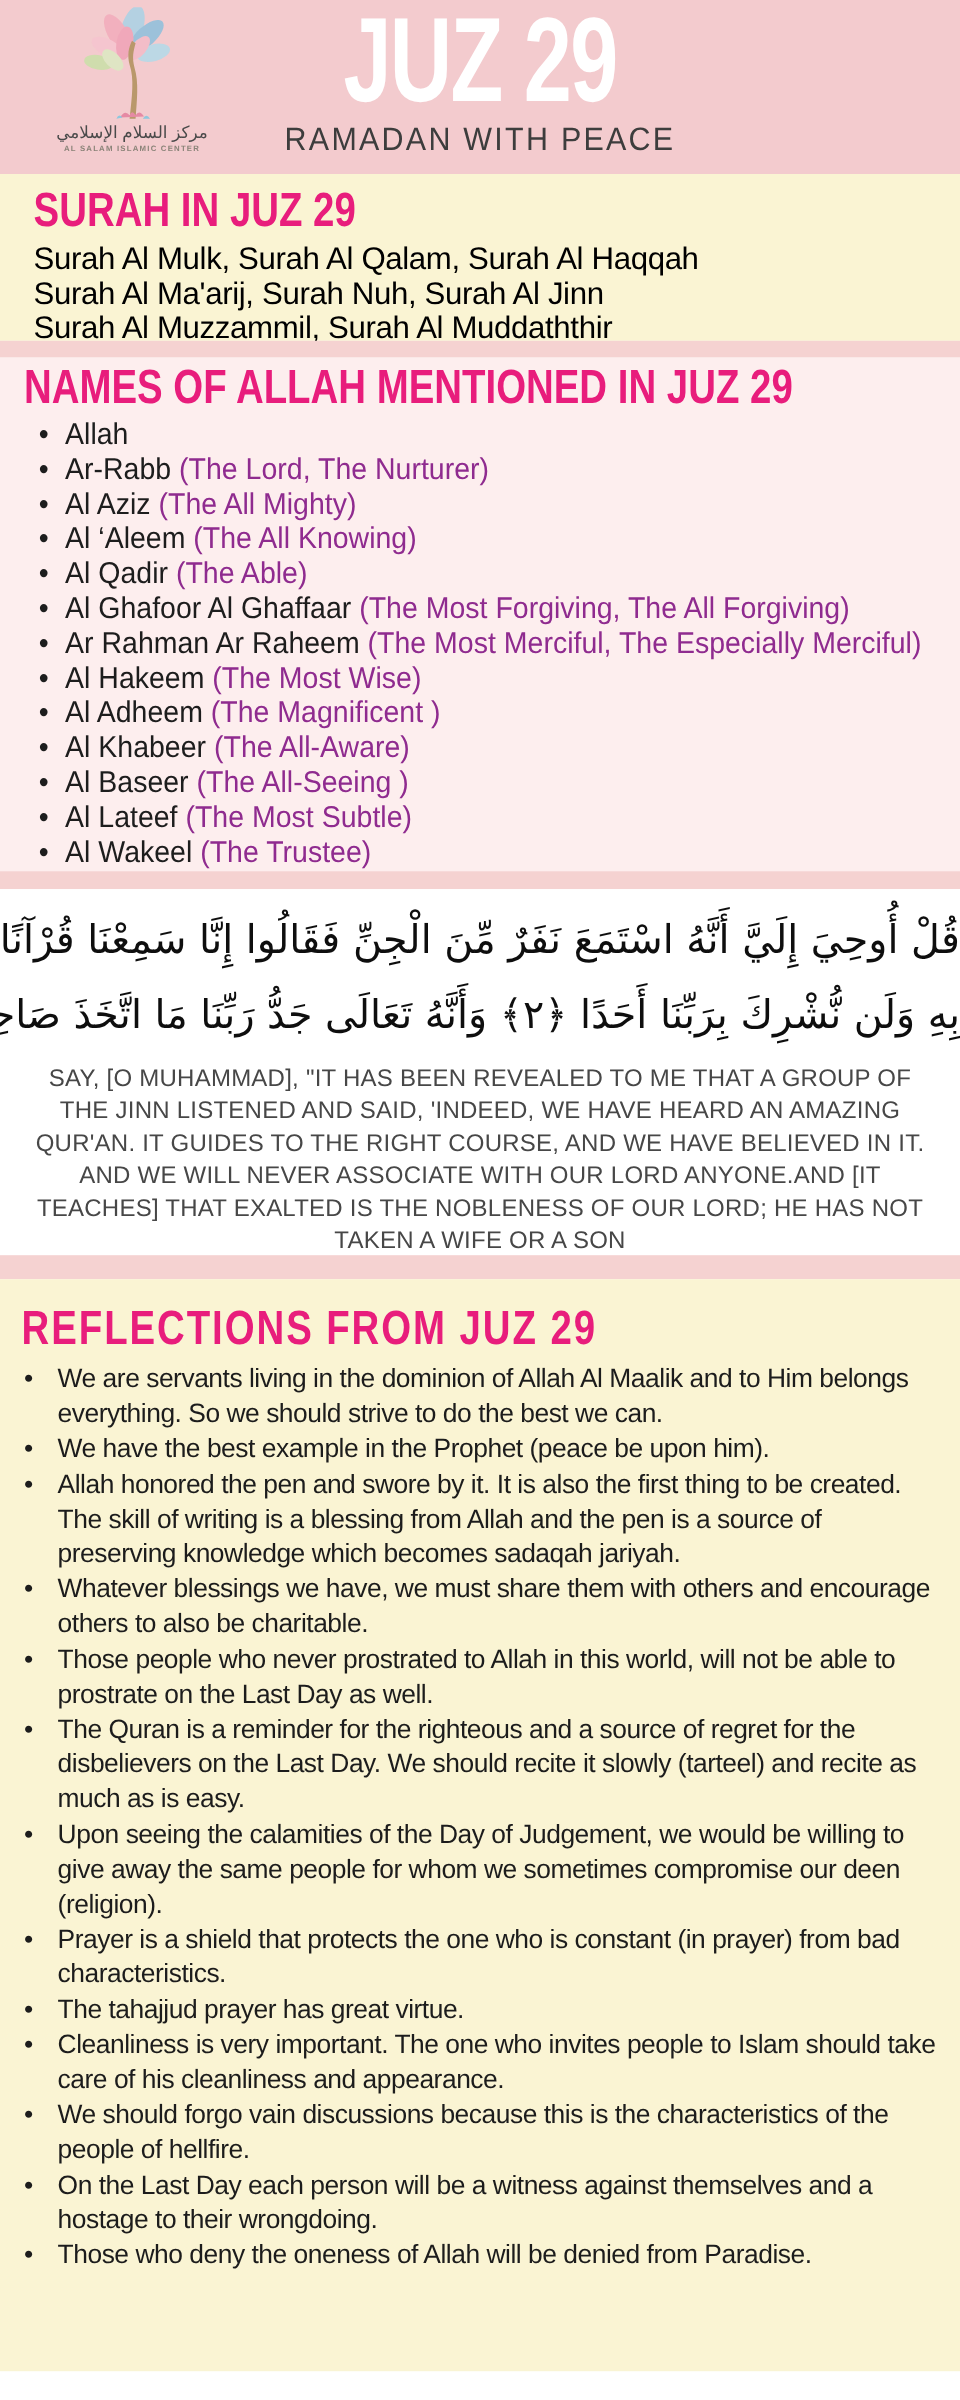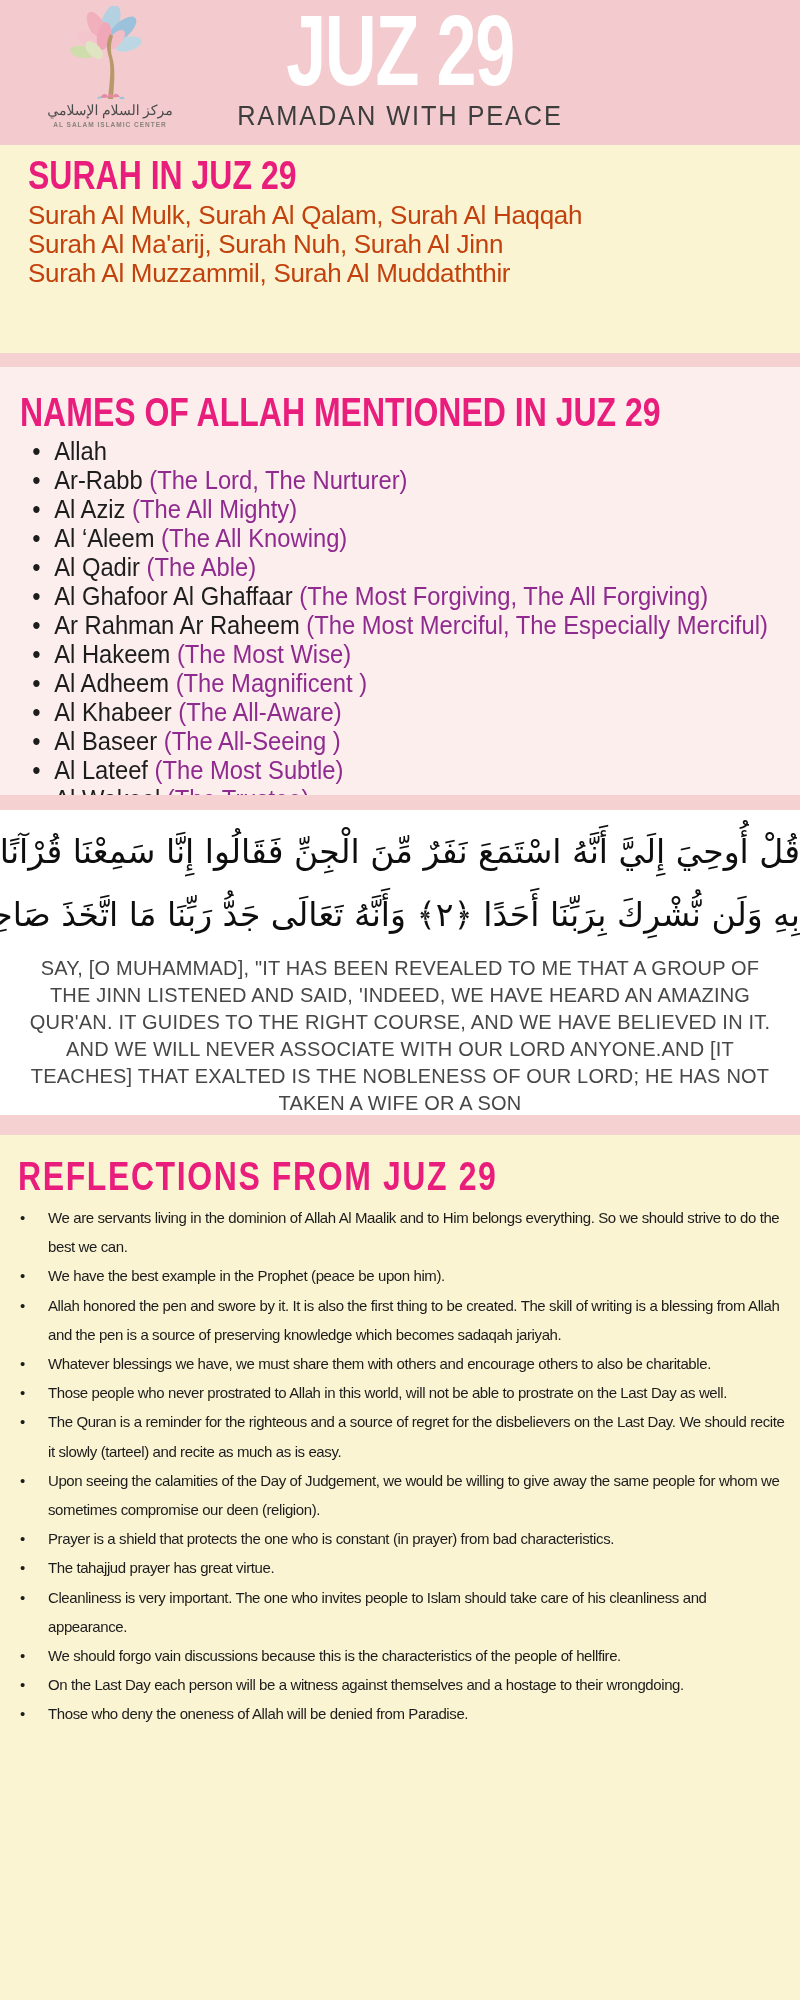--- a/index.html
+++ b/index.html
@@ -25,21 +25,21 @@
     width: 160px;
     text-align: center;
   }
   .logo svg { display: block; margin: 0 auto; }
   .logo-arabic {
     font-size: 14px;
     color: #4a4a4a;
     direction: rtl;
     line-height: 15px;
     margin-top: 1px;
-    font-family: Liberation Serif, serif;
+    font-family: Liberation Sans, sans-serif;
   }
   .logo-caption {
     font-size: 6.5px;
     letter-spacing: 1px;
     color: #8a8378;
     font-weight: bold;
     margin-top: 3px;
   }
   .main-title {
     position: absolute;
@@ -70,39 +70,39 @@
     color: #e81d7c;
     font-size: 40px;
     line-height: 42px;
     transform: scaleX(0.8);
     transform-origin: 0 50%;
     white-space: nowrap;
   }
 
   
   .surah-section {
-    height: 208px;
+    height: 139px;
     background: #faf4d3;
     padding: 9px 0 0 28px;
     overflow: hidden;
   }
   .surah-lines { margin-top: 5px; list-style: none; }
   .surah-lines li {
     font-size: 26px;
     line-height: 29px;
-    color: #c2410c;
+    color: #000000;
     white-space: nowrap;
     letter-spacing: -0.3px;
   }
 
   
   .names-section {
     height: 428px;
     background: #fdeeee;
-    padding: 24px 0 0 20px;
+    padding: 4px 0 0 20px;
     overflow: hidden;
   }
   .names-list { list-style: none; margin-top: 4px; }
   .names-list li {
     position: relative;
     padding-left: 36px;
     font-size: 25px;
     line-height: 29px;
     color: #1d1d1d;
     white-space: nowrap;
@@ -148,21 +148,21 @@
     height: 910px;
     background: #faf4d3;
     padding: 20px 8px 0 15px;
     overflow: hidden;
   }
   .reflections-section .section-heading { letter-spacing: 2px; margin-left: 3px; }
   .reflections-list { list-style: none; margin-top: 6px; width: 770px; }
   .reflections-list li {
     position: relative;
     padding-left: 33px;
-    font-size: 15px;
+    font-size: 22px;
     line-height: 29.2px;
     color: #1c1c1c;
     letter-spacing: -0.4px;
   }
   .reflections-list li::before {
     content: "•";
     position: absolute;
     left: 5px;
     color: #1c1c1c;
   }

